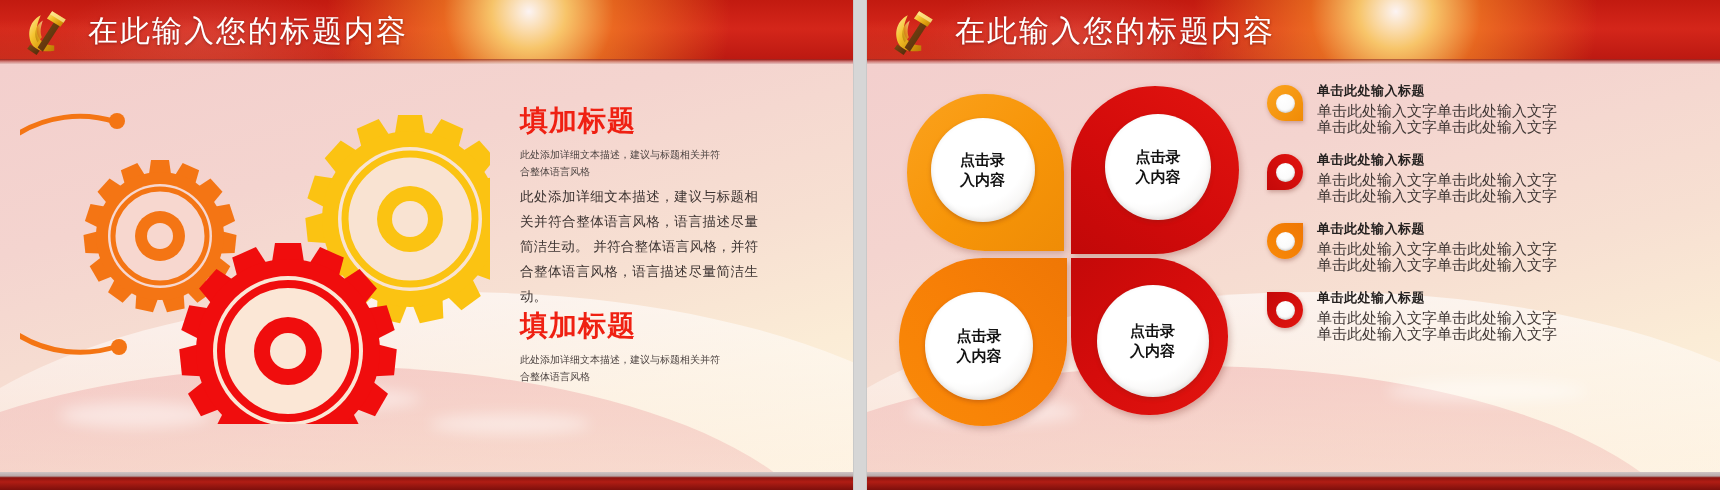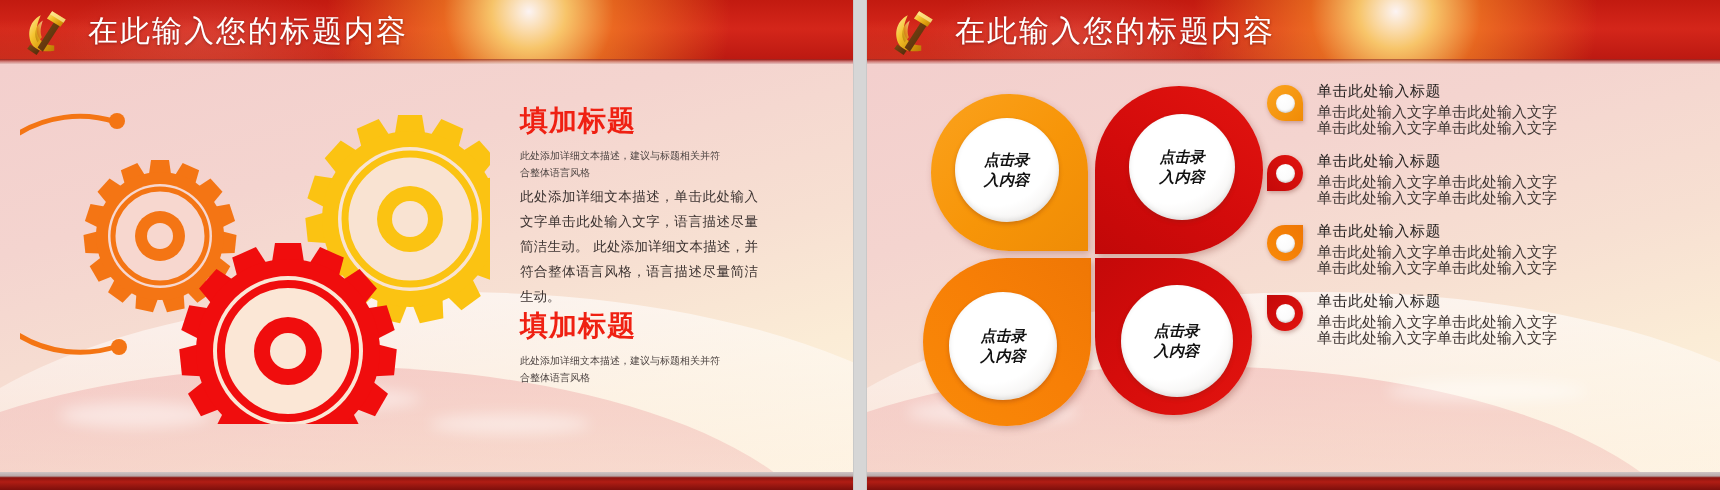--- a/index.html
+++ b/index.html
@@ -128,34 +128,35 @@
     font-weight: bold;
     color: #ef2012;
     letter-spacing: 1px;
     margin-bottom: 7px;
   }
   .txt-sub {
     font-size: 10px;
     line-height: 17px;
     color: #4d4442;
     width: 205px;
+    font-family: Liberation Mono, monospace;
   }
   .txt-para {
     font-size: 13.5px;
     line-height: 25px;
     color: #3b3230;
     width: 238px;
     text-align: justify;
   }
 
   
   .petals {
     position: absolute;
-    left: 56px; top: 22px;
-    width: 330px; height: 330px; font-style: italic;
+    left: 32px; top: 22px;
+    width: 330px; height: 330px;
   }
   .petal {
     position: absolute;
     width: 157px; height: 157px;
     display: flex; align-items: center; justify-content: center;
     box-shadow: 2px 3px 7px rgba(120,40,30,0.30);
   }
   .petal.tl { left: 8px;   top: 8px;   border-radius: 78px 78px 0 78px;
               background: linear-gradient(135deg, #fba21d 0%, #f79508 55%, #ef8c06 100%); }
   .petal.tr { left: 172px; top: 0px;   width: 168px; height: 168px;
@@ -207,22 +208,22 @@
   .bullet.r1 { background: linear-gradient(225deg,#e2140f,#c40909); border-radius: 18px 18px 18px 0; }
   .bullet.o2 { background: linear-gradient(45deg,#f98a08,#ef7705);  border-radius: 18px 0 18px 18px; }
   .bullet.r2 { background: linear-gradient(315deg,#e2140f,#c40909); border-radius: 0 18px 18px 18px; }
   .bullet-dot {
     width: 19px; height: 19px; border-radius: 50%;
     background: radial-gradient(circle at 36% 30%, #ffffff 0%, #fbfbfb 55%, #e3e0de 100%);
     box-shadow: inset 0 -1px 2px rgba(0,0,0,0.16);
   }
   .info-text { flex: 1 1 auto; }
   .info-title {
-    font-size: 15px;
-    font-weight: normal;
+    font-size: 13px;
+    font-weight: bold;
     color: #262221;
     margin-bottom: 3px;
     letter-spacing: 0.5px;
   }
   .info-line {
     font-size: 15px;
     line-height: 16px;
     color: #3f3634;
   }
 </style>
@@ -357,21 +358,21 @@
           <circle r="18" fill="#FBE7D6"></circle>
         </g>
       </svg>
 
       <div class="txt-block" style="left:520px; top:38px;">
         <div class="txt-title">填加标题</div>
         <div class="txt-sub">此处添加详细文本描述，建议与标题相关并符合整体语言风格</div>
       </div>
 
       <div class="txt-block" style="left:520px; top:120px;">
-        <div class="txt-para">此处添加详细文本描述，单击此处输入文字单击此处输入文字，语言描述尽量简洁生动。 此处添加详细文本描述，并符合整体语言风格，语言描述尽量简洁生动。</div>
+        <div class="txt-para">此处添加详细文本描述，建议与标题相关并符合整体语言风格，语言描述尽量简洁生动。 并符合整体语言风格，并符合整体语言风格，语言描述尽量简洁生动。</div>
       </div>
 
       <div class="txt-block" style="left:520px; top:243px;">
         <div class="txt-title">填加标题</div>
         <div class="txt-sub">此处添加详细文本描述，建议与标题相关并符合整体语言风格</div>
       </div>
     </div>
 
     <div class="slide-footer"></div>
   </div>

